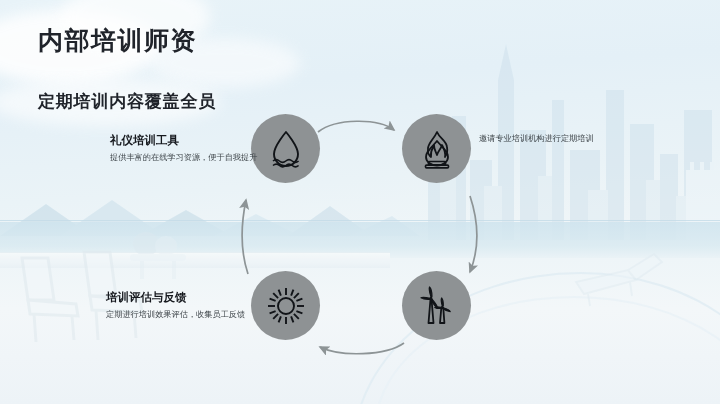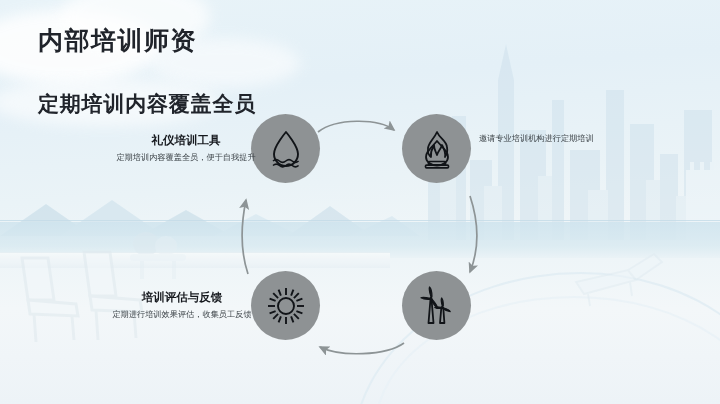--- a/index.html
+++ b/index.html
@@ -85,21 +85,21 @@
   .table-obj { position: absolute; left: 120px; top: 230px; opacity: .45; }
 
   
   #main-title {
     position: absolute; left: 38px; top: 24px;
     font-size: 25px; font-weight: bold; color: #20242b;
     letter-spacing: 1.5px;
   }
   #sub-title {
     position: absolute; left: 38px; top: 90px;
-    font-size: 21px; font-weight: bold; color: #20242b;
+    font-size: 17px; font-weight: bold; color: #20242b;
     letter-spacing: .8px;
   }
 
   
   .circle {
     position: absolute;
     width: 69px; height: 69px;
     border-radius: 50%;
     background: #8e9294;
     display: flex; align-items: center; justify-content: center;
@@ -107,21 +107,21 @@
   .circle svg { display: block; }
 
   .node-text { position: absolute; width: 152px; }
   .node-text .nt-title {
     font-size: 11.5px; font-weight: bold; color: #15181d;
     line-height: 1.35; margin-bottom: 3px;
   }
   .node-text .nt-desc {
     font-size: 8.2px; color: #3d4449; line-height: 1.55;
   }
-  .align-right { text-align: center; }
+  .align-right { text-align: left; }
   .align-left  { text-align: left; }
 
   
   #circle-tools    { left: 251px; top: 114px; }
   #circle-external { left: 402px; top: 114px; }
   #circle-feedback { left: 251px; top: 271px; }
   #circle-internal { left: 402px; top: 271px; }
 
   #text-tools     { left: 110px; top: 133px; }
   #text-external  { left: 479px; top: 133px; }
@@ -262,21 +262,21 @@
     <span>
       <svg width="34" height="40" viewBox="0 0 34 40">
         <path d="M17 3 C 17 3, 5 17, 5 25 a12 12 0 0 0 24 0 C 29 17, 17 3, 17 3 Z" fill="none" stroke="#111418" stroke-width="1.9" stroke-linejoin="round"></path>
         <path d="M4 32 q3.2 -2.6 6.4 0 q3.2 2.6 6.4 0 q3.2 -2.6 6.4 0 q3.2 2.6 6.4 0" fill="none" stroke="#111418" stroke-width="1.6"></path>
         <path d="M4 36.5 q3.2 -2.6 6.4 0 q3.2 2.6 6.4 0 q3.2 -2.6 6.4 0 q3.2 2.6 6.4 0" fill="none" stroke="#111418" stroke-width="1.6"></path>
       </svg>
     </span>
   </div>
   <div class="node-text align-right" id="text-tools">
     <div class="nt-title">礼仪培训工具</div>
-    <div class="nt-desc">定期培训内容覆盖全员，便于自我提升</div>
+    <div class="nt-desc">提供丰富的在线学习资源，便于自我提升</div>
   </div>
 
   <div class="circle" id="circle-external">
     <span>
       <svg width="36" height="40" viewBox="0 0 36 40">
         <path d="M18 3 C 15 10, 10 13, 9 19 C 8 25, 12 28, 12 28 C 11 22, 14 19, 15 16
                  C 15 21, 17 23, 18 26 C 19 22, 22 20, 23 16
                  C 25 20, 27 23, 26 28 C 26 28, 29 24, 28 18 C 27 11, 21 10, 18 3 Z" fill="none" stroke="#111418" stroke-width="1.8" stroke-linejoin="round"></path>
         <path d="M18 12 C 11 20, 7 23, 7 28 a11 8.5 0 0 0 22 0 C 29 23, 25 20, 18 12 Z" fill="none" stroke="#111418" stroke-width="1.8" stroke-linejoin="round"></path>
         <rect x="9.5" y="32.5" width="17" height="3.4" rx="1" fill="none" stroke="#111418" stroke-width="1.7"></rect>

